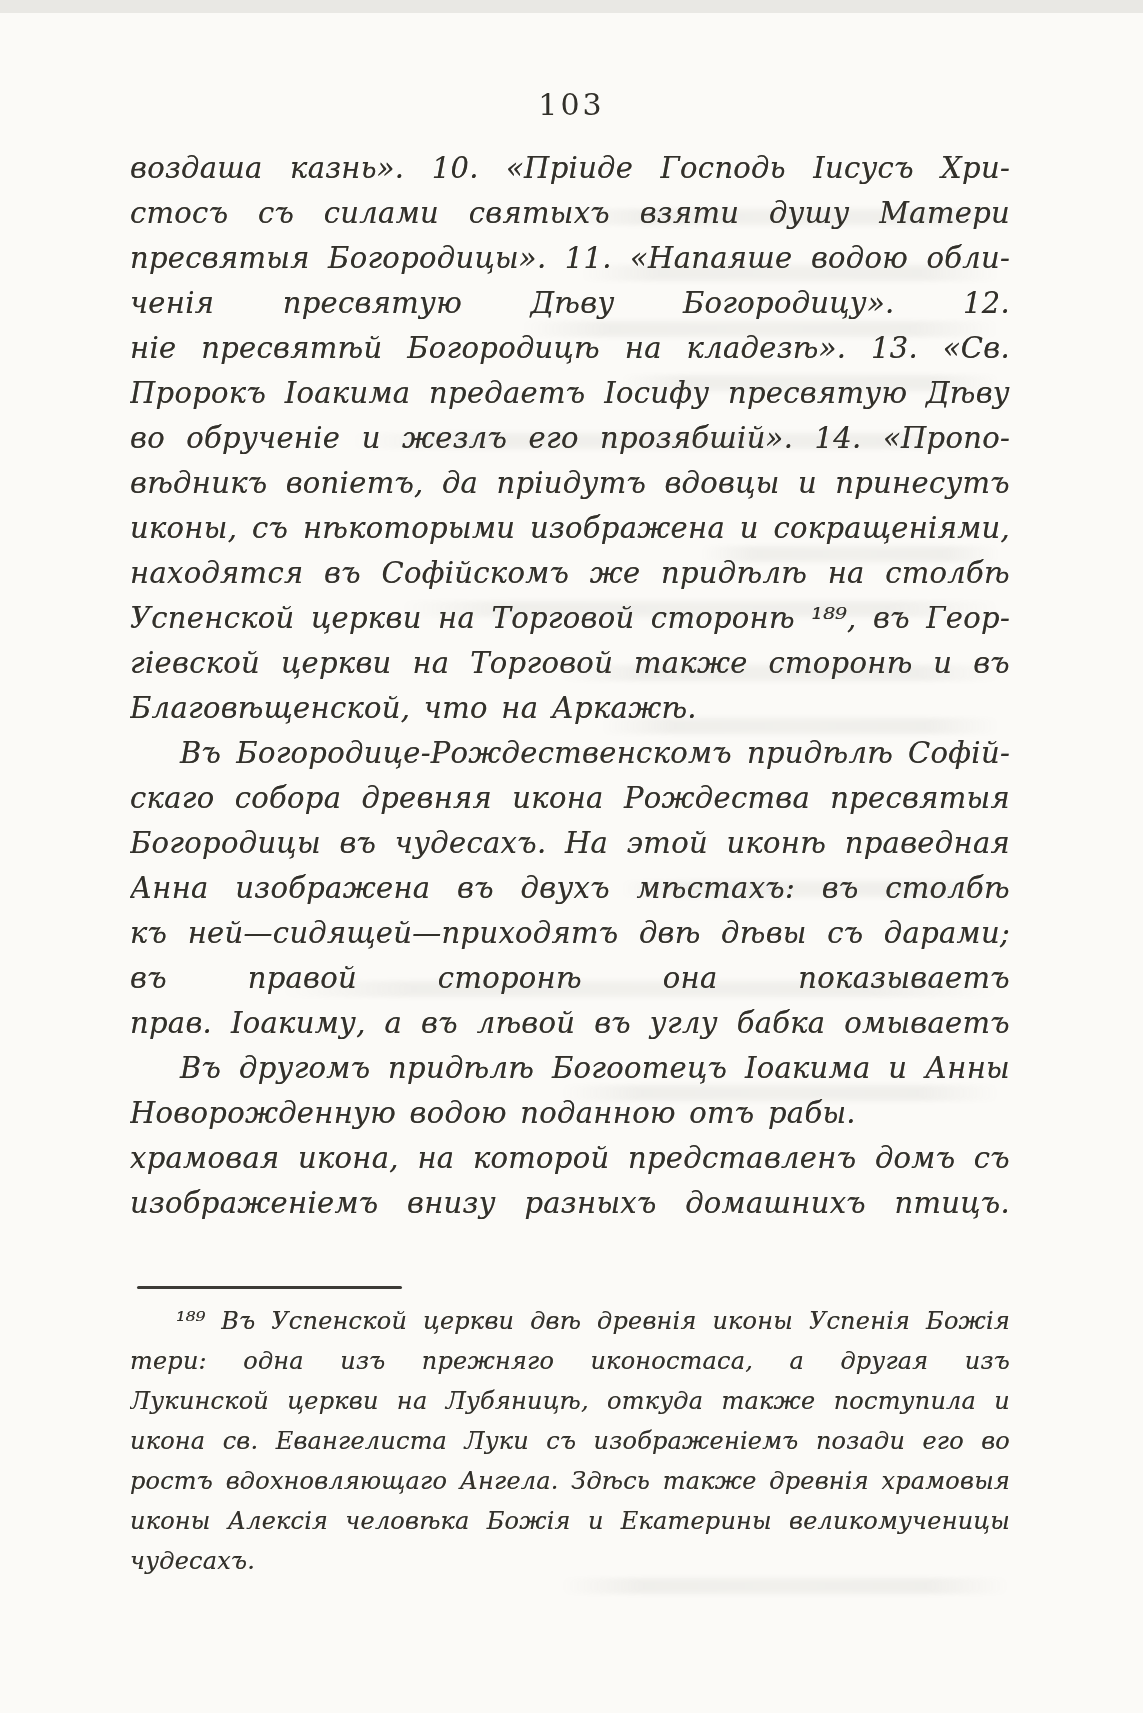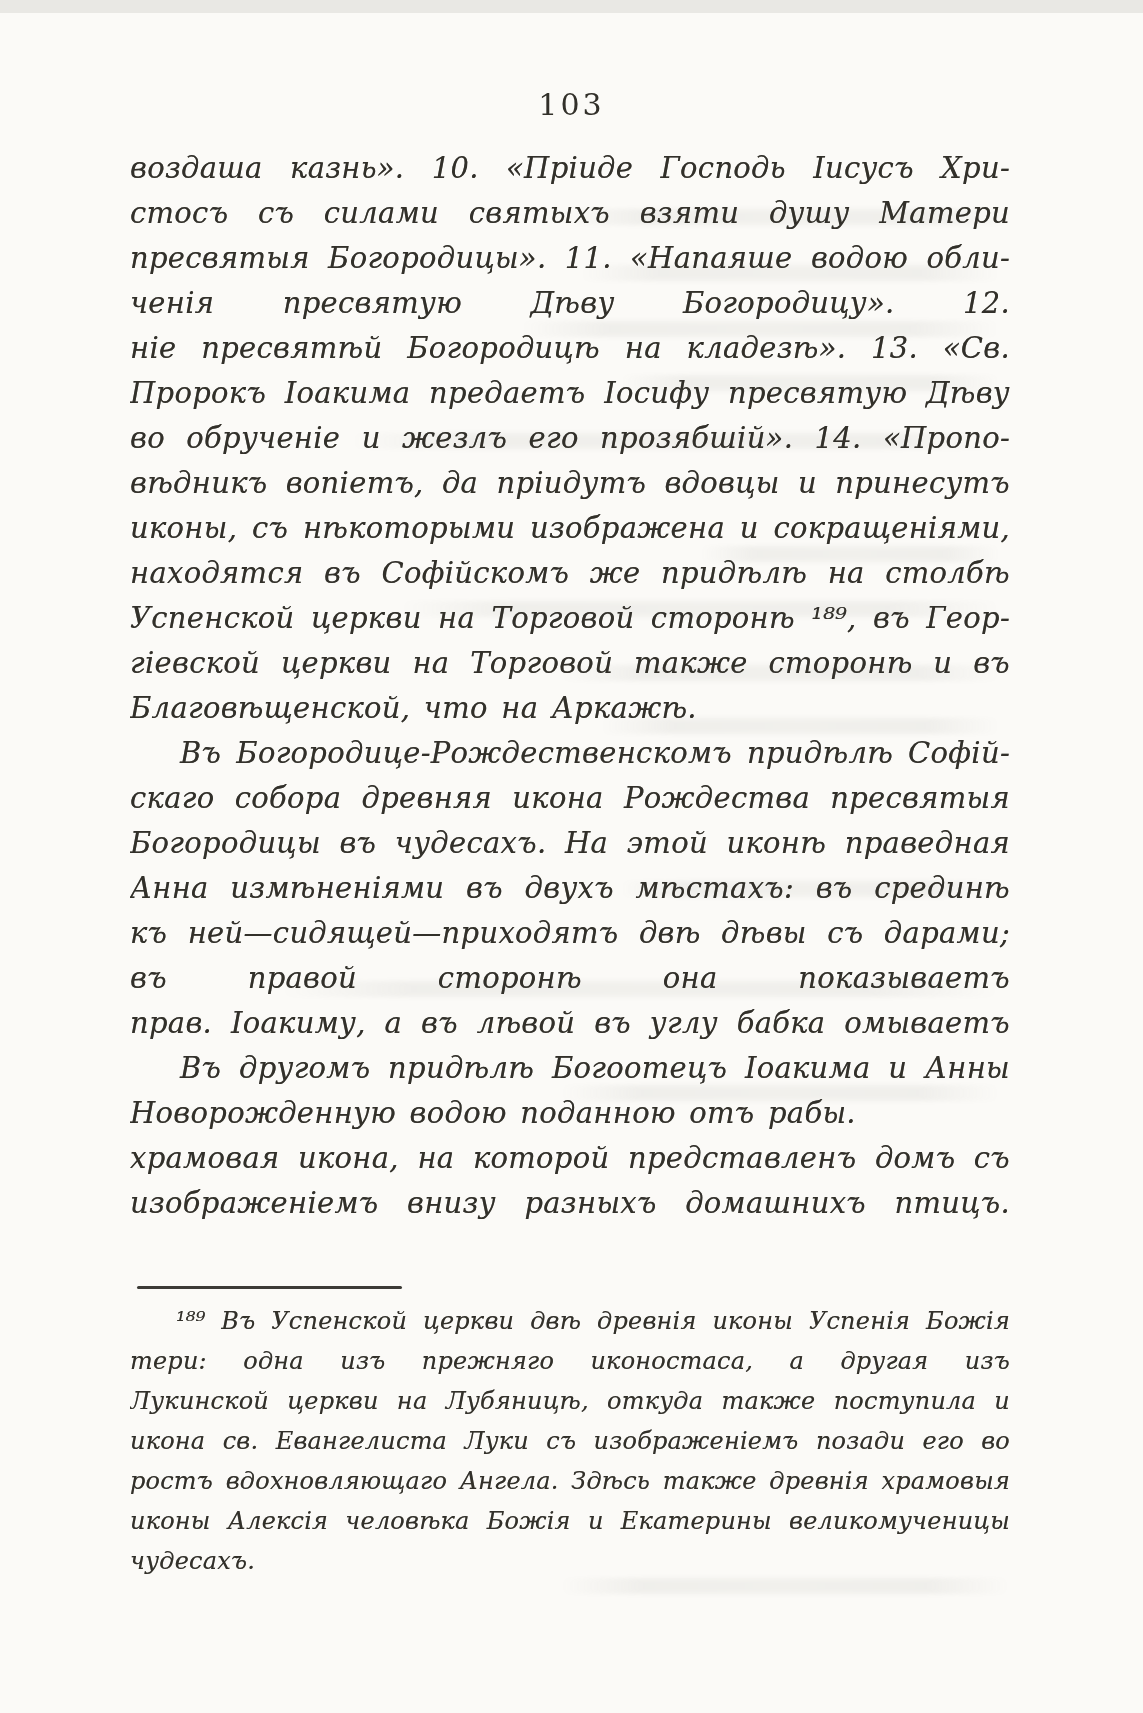--- a/index.html
+++ b/index.html
@@ -108,21 +108,21 @@
       <div class="line">во обрученіе и жезлъ его прозябшій». 14. «Пропо-</div>
       <div class="line">вѣдникъ вопіетъ, да пріидутъ вдовцы и принесутъ</div>
       <div class="line">иконы, съ нѣкоторыми изображена и сокращеніями,</div>
       <div class="line">находятся въ Софійскомъ же придѣлѣ на столбѣ въ</div>
       <div class="line">Успенской церкви на Торговой сторонѣ ¹⁸⁹, въ Геор-</div>
       <div class="line">гіевской церкви на Торговой также сторонѣ и въ</div>
       <div class="line no-justify">Благовѣщенской, что на Аркажѣ.</div>
       <div class="line indent">Въ Богородице-Рождественскомъ придѣлѣ Софій-</div>
       <div class="line">скаго собора древняя икона Рождества пресвятыя</div>
       <div class="line">Богородицы въ чудесахъ. На этой иконѣ праведная</div>
-      <div class="line">Анна измѣненіями въ двухъ мѣстахъ: въ срединѣ</div>
+      <div class="line">Анна изображена въ двухъ мѣстахъ: въ столбѣ</div>
       <div class="line">къ ней—сидящей—приходятъ двѣ дѣвы съ дарами;</div>
       <div class="line">въ правой сторонѣ она показываетъ Новорожденную</div>
       <div class="line">прав. Іоакиму, а въ лѣвой въ углу бабка омываетъ</div>
       <div class="line indent">Въ другомъ придѣлѣ Богоотецъ Іоакима и Анны</div>
       <div class="line no-justify">Новорожденную водою поданною отъ рабы.</div>
       <div class="line">храмовая икона, на которой представленъ домъ съ</div>
       <div class="line">изображеніемъ внизу разныхъ домашнихъ птицъ.</div>
     </div>
 
   <div class="footnote-rule"></div>

